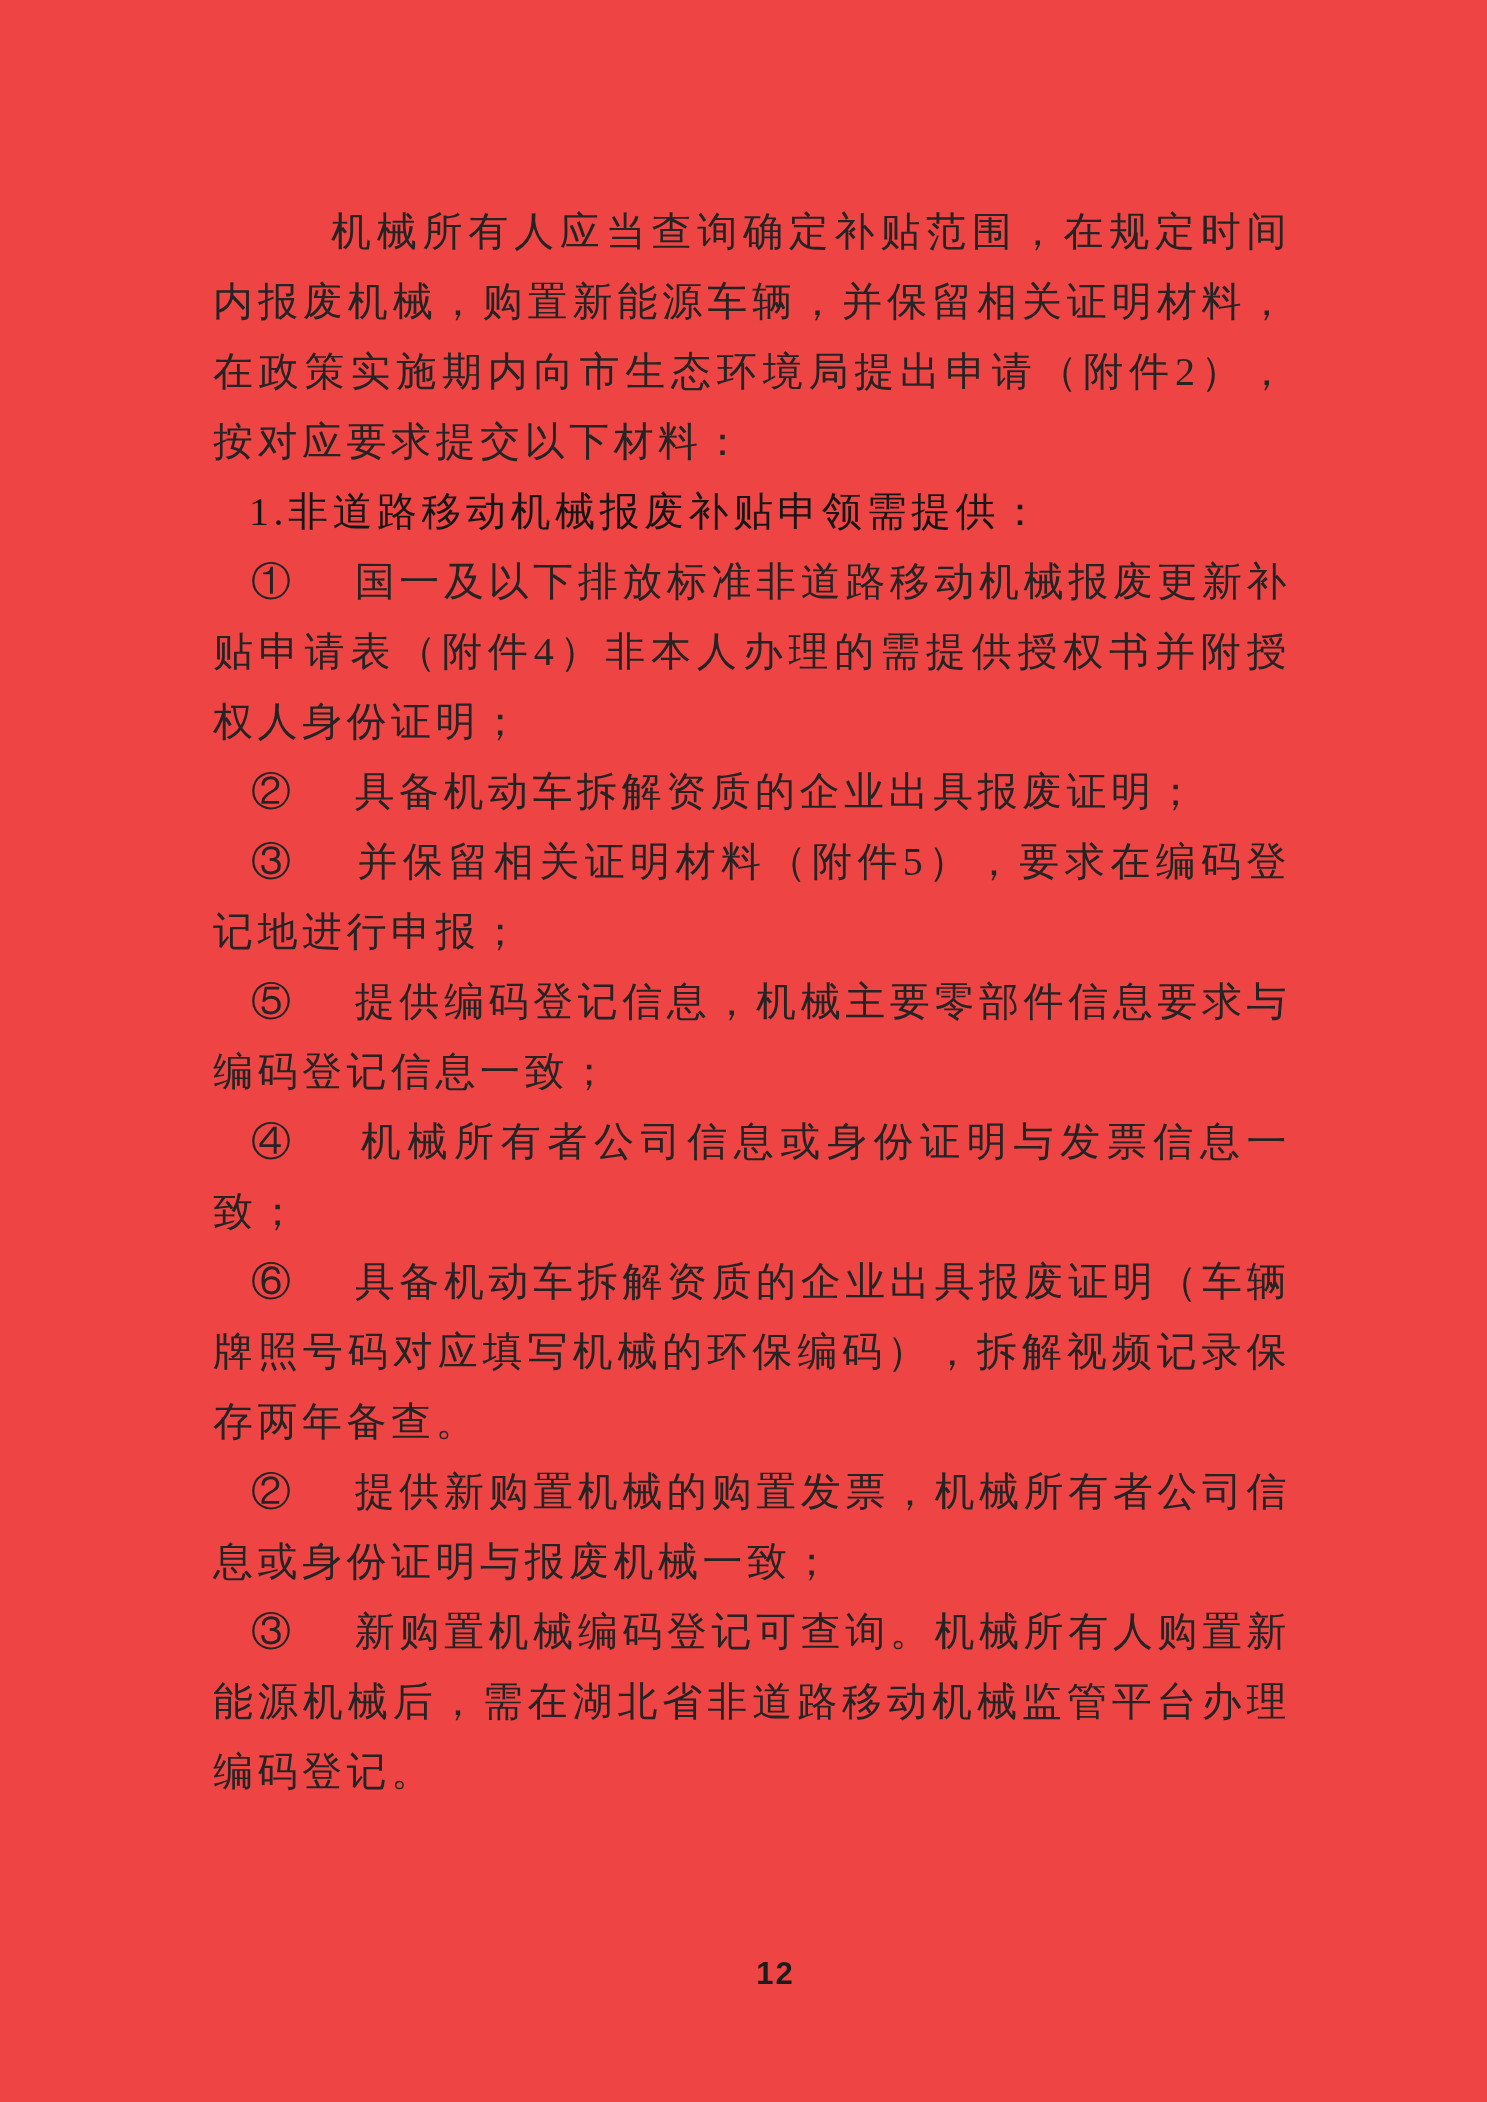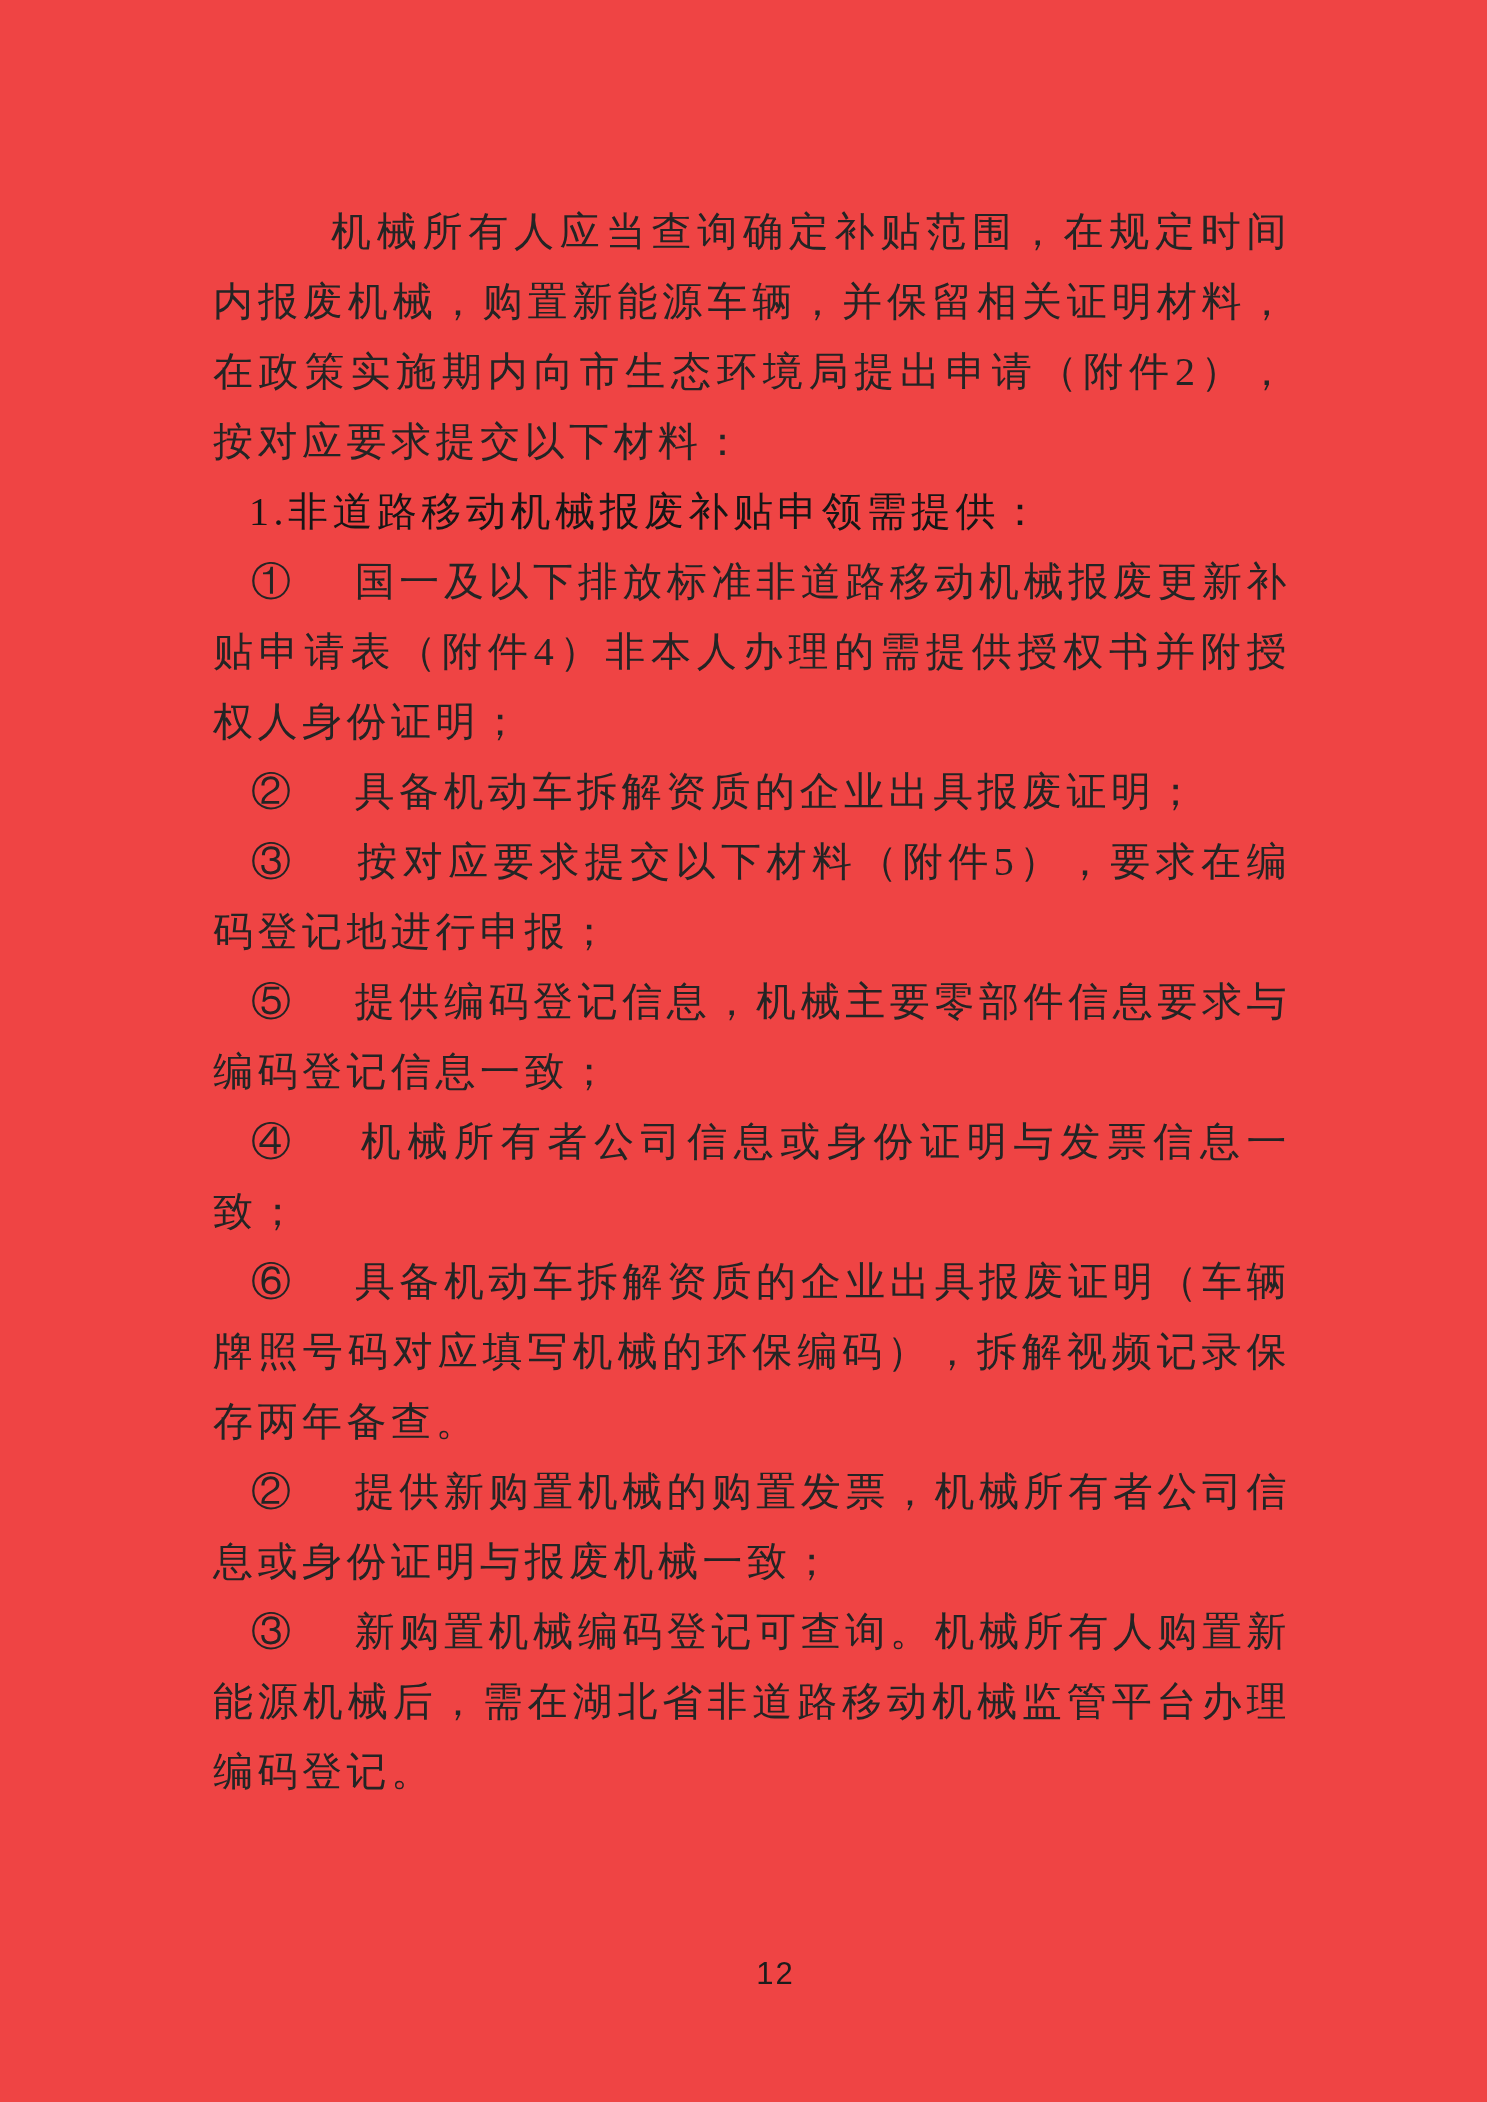--- a/index.html
+++ b/index.html
@@ -46,41 +46,41 @@
   .page-number {
     position: absolute;
     top: 1956px;
     left: 0;
     width: 100%;
     box-sizing: border-box;
     padding-left: 64px;
     text-align: center;
     font-family: "Liberation Sans", "DejaVu Sans", sans-serif;
     font-size: 31px;
-    font-weight: 400;
+    font-weight: 700;
     letter-spacing: 2px;
     color: #1c1c1c;
   }
 </style>
 </head>
 <body>
 
 <div class="page">
 
   <div class="text-block">
 
     <p class="para indent">机械所有人应当查询确定补贴范围，在规定时间内报废机械，购置新能源车辆，并保留相关证明材料，在政策实施期内向市生态环境局提出申请（附件2），按对应要求提交以下材料：</p>
 
     <p class="para heading">1.非道路移动机械报废补贴申领需提供：</p>
 
     <p class="para item">①　 国一及以下排放标准非道路移动机械报废更新补贴申请表（附件4）非本人办理的需提供授权书并附授权人身份证明；</p>
 
     <p class="para item">②　 具备机动车拆解资质的企业出具报废证明；</p>
 
-    <p class="para item">③　 按对应要求提交以下材料（附件5），要求在编码登记地进行申报；</p>
+    <p class="para item">③　 并保留相关证明材料（附件5），要求在编码登记地进行申报；</p>
 
     <p class="para item">⑤　 提供编码登记信息，机械主要零部件信息要求与编码登记信息一致；</p>
 
     <p class="para item">④　 机械所有者公司信息或身份证明与发票信息一致；</p>
 
     <p class="para item">⑥　 具备机动车拆解资质的企业出具报废证明（车辆牌照号码对应填写机械的环保编码），拆解视频记录保存两年备查。</p>
 
 
 
     <p class="para item">②　 提供新购置机械的购置发票，机械所有者公司信息或身份证明与报废机械一致；</p>

